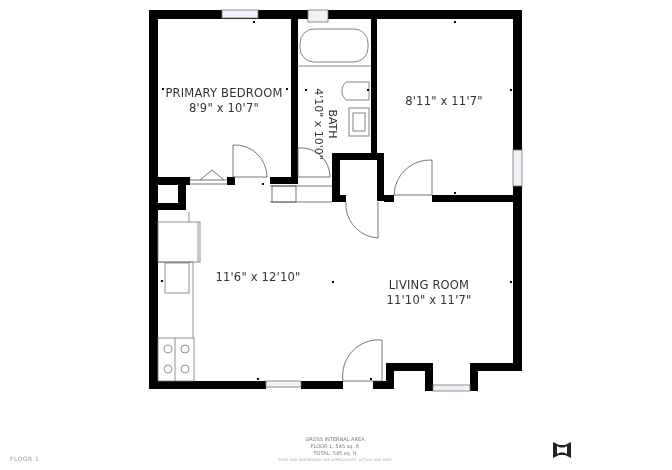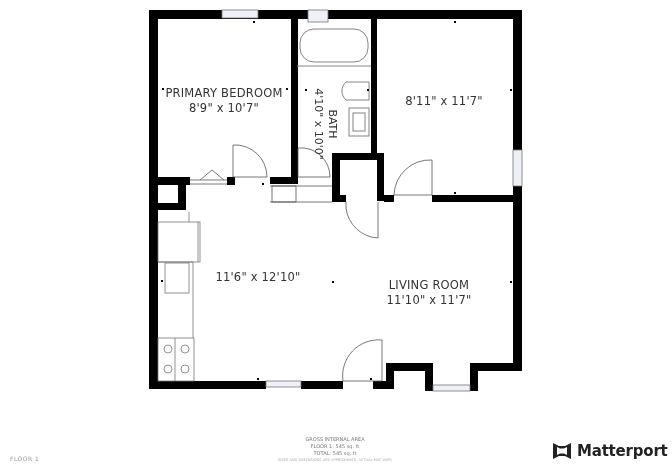--- a/index.html
+++ b/index.html
@@ -169,14 +169,13 @@
   <div class="disclaimer">SIZES AND DIMENSIONS ARE APPROXIMATE, ACTUAL MAY VARY.</div>
 </div>
 
 <div class="floor-tag">FLOOR 1</div>
 
 <div class="brand">
   <svg width="18" height="16" viewBox="0 0 18 16">
     <path d="M0 0 L6 3 L12 3 L18 0 L18 16 L12 13 L6 13 L0 16 Z" fill="#222"></path>
     <path d="M4 4 L7 5.5 L11 5.5 L14 4 L14 12 L11 10.5 L7 10.5 L4 12 Z" fill="#fff"></path>
   </svg>
-  <span class="brand-name">Matterport</span>
 </div>
 
 </body></html>

